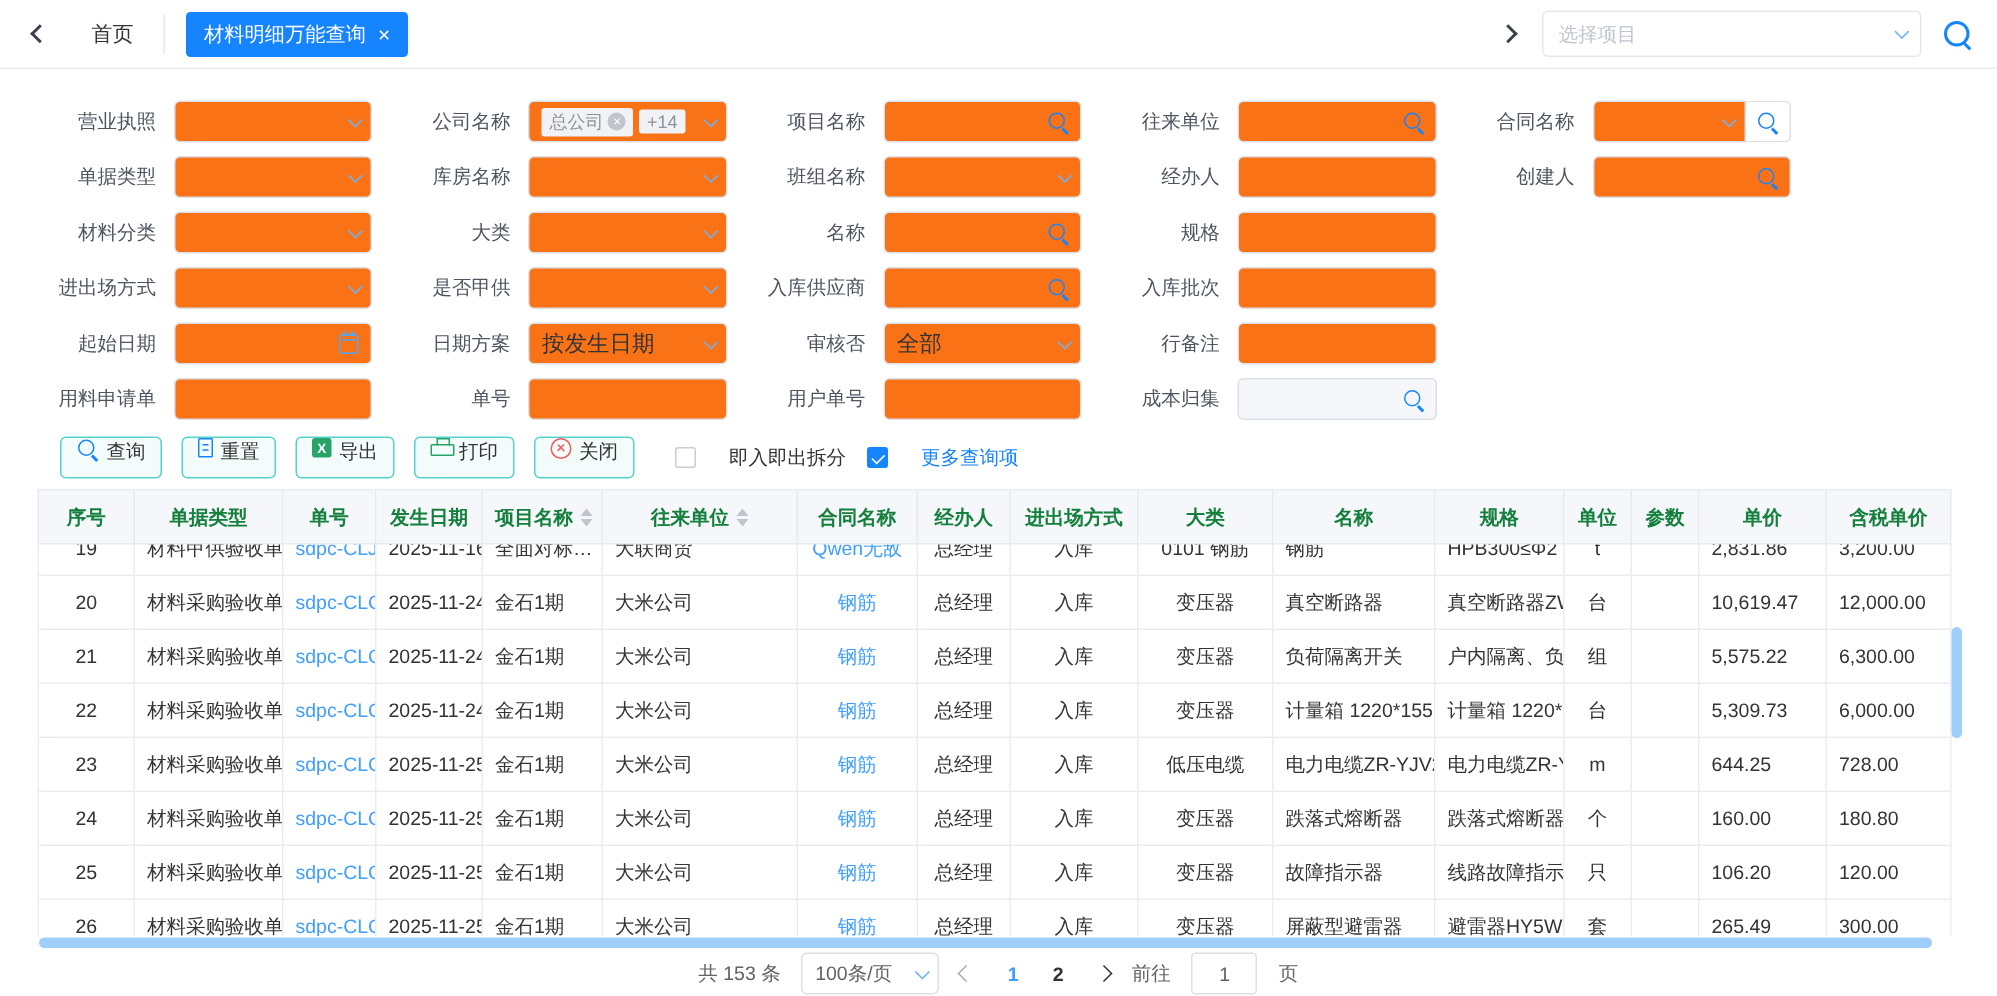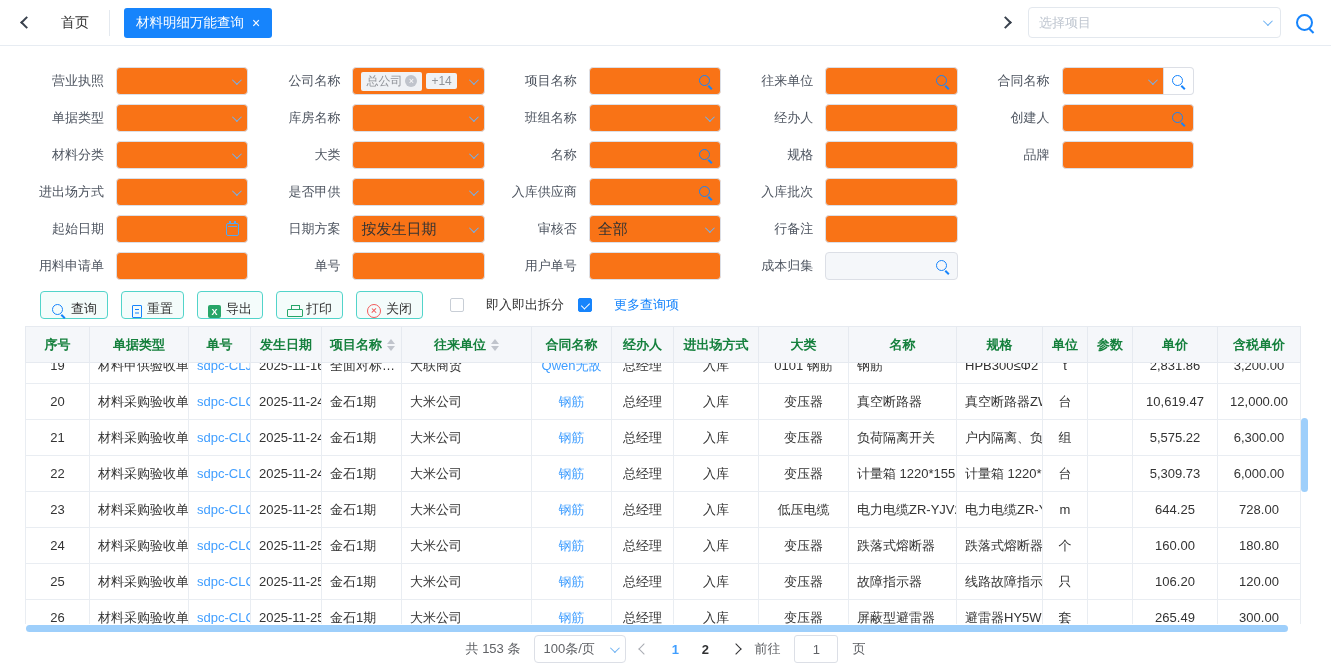--- a/index.html
+++ b/index.html
@@ -46,21 +46,21 @@
   .control .chev { flex:none; margin-left:auto; }
   .control .icon-mag { margin-left:auto; width:14px; height:14px; }
   .control .icon-cal { margin-left:auto; }
   .tag { background:#f0f2f5; color:#909399; border-radius:2px; font-size:12px; padding:1px 5px; display:flex; align-items:center; gap:3px; flex:none; }
   .tag .tclose { width:12px; height:12px; border-radius:50%; background:#c0c4cc; color:#fff; font-size:9px; line-height:12px; text-align:center; cursor:pointer; }
   .combo { display:flex; flex:1; min-width:0; }
   .combo .control { border-radius:4px 0 0 4px; }
   .combo .sbtn { width:30px; height:28px; border:1px solid #dcdfe6; border-left:none; border-radius:0 4px 4px 0; display:flex; align-items:center; justify-content:center; cursor:pointer; background:#fff; flex:none; }
   
   .toolbar { display:flex; align-items:center; margin:11px 0 0 40px; height:28px; }
-  .tbtn { height:28px; padding:0 10px; border:1px solid #52d4ca; border-radius:4px; background:#f4fcfb; display:flex; align-items:flex-end; gap:5px; font-size:13px; color:#333; margin-right:13px; cursor:pointer; }
+  .tbtn { height:28px; padding:0 10px; border:1px solid #52d4ca; border-radius:4px; background:#f4fcfb; display:flex; align-items:flex-start; gap:5px; font-size:13px; color:#333; margin-right:13px; cursor:pointer; }
   .icon-doc { width:10px; height:13px; border:1.4px solid #1684fc; border-radius:1px; position:relative; display:inline-block; }
   .icon-doc::after { content:''; position:absolute; left:1.5px; top:3px; width:4.5px; height:1.2px; background:#1684fc; box-shadow:0 3.5px 0 #1684fc; }
   .icon-xls { width:13px; height:13px; background:#27a568; border-radius:2px; color:#fff; font-size:9px; font-weight:bold; display:flex; align-items:center; justify-content:center; }
   .icon-xls::after { content:'X'; }
   .icon-print { position:relative; width:14px; height:13px; display:inline-block; }
   .icon-print::before { content:''; position:absolute; top:0; left:3.5px; width:7px; height:4px; border:1.3px solid #27a568; border-bottom:none; }
   .icon-print::after { content:''; position:absolute; top:3.5px; left:0; width:14px; height:6.5px; border:1.3px solid #27a568; border-radius:1px; }
   .icon-closec { width:14px; height:14px; border:1.4px solid #f25a5a; border-radius:50%; position:relative; display:inline-block; }
   .icon-closec::before, .icon-closec::after { content:''; position:absolute; left:2.6px; top:5px; width:5.8px; height:1.3px; background:#f25a5a; }
   .icon-closec::before { transform:rotate(45deg); }
@@ -70,21 +70,21 @@
   .cbox.checked { background:#1684fc; border-color:#1684fc; }
   .cbox.checked::after { content:''; position:absolute; left:4px; top:1.5px; width:4px; height:7px; border-right:1.6px solid #fff; border-bottom:1.6px solid #fff; transform:rotate(45deg); }
   .cb-label { color:#333; }
   .cb-wrap.active .cb-label { color:#1684fc; }
   
   .table-wrap { position:relative; margin:7px 0 0 25px; width:1283px; }
   table { border-collapse:collapse; table-layout:fixed; width:1275px; }
   th, td { border:1px solid #e9edf2; height:36px; padding:0 8px; font-size:13px; white-space:nowrap; overflow:hidden; }
   thead th { background:#f5f7fa; color:#15803d; font-weight:bold; text-align:center; border-color:#e6eaf0; }
   td { color:#333; }
-  td.al { text-align:left; } td.ac { text-align:center; } td.ar { text-align:center; }
+  td.al { text-align:left; } td.ac { text-align:center; } td.ar { text-align:left; }
   td a.cell-link { color:#409eff; text-decoration:none; cursor:pointer; }
   .tbody-viewport { height:261px; overflow:hidden; }
   .tbody-viewport table { margin-top:-16px; }
   .sort { display:inline-block; vertical-align:middle; margin-left:5px; width:8px; }
   .sort i { display:block; width:0; height:0; border:4px solid transparent; }
   .sort i.up { border-bottom:5px solid #c0c4cc; border-top:0; margin-bottom:2px; }
   .sort i.dn { border-top:5px solid #c0c4cc; border-bottom:0; }
   .vthumb { position:absolute; right:0; top:92px; width:7px; height:74px; background:#9ecffb; border-radius:4px; cursor:pointer; }
   .hscroll { width:1283px; height:8px; margin-left:25px; position:relative; }
   .hthumb { position:absolute; left:1px; top:1px; width:1262px; height:7px; background:#9ecffb; border-radius:4px; cursor:pointer; }
@@ -222,26 +222,20 @@
       </div>
       <div class="field">
         <span class="flabel">名称</span>
         <div class="control">
           <span class="val"></span>
           <span class="icon-mag"></span>
         </div>
       </div>
       <div class="field">
         <span class="flabel">规格</span>
-        <div class="control">
-          <span class="val"></span>
-        </div>
-      </div>
-      <div class="field">
-        <span class="flabel">品牌</span>
         <div class="control">
           <span class="val"></span>
         </div>
       </div>
     </div>
     <div class="filter-row">
       <div class="field">
         <span class="flabel">进出场方式</span>
         <div class="control">
           <span class="val"></span>

